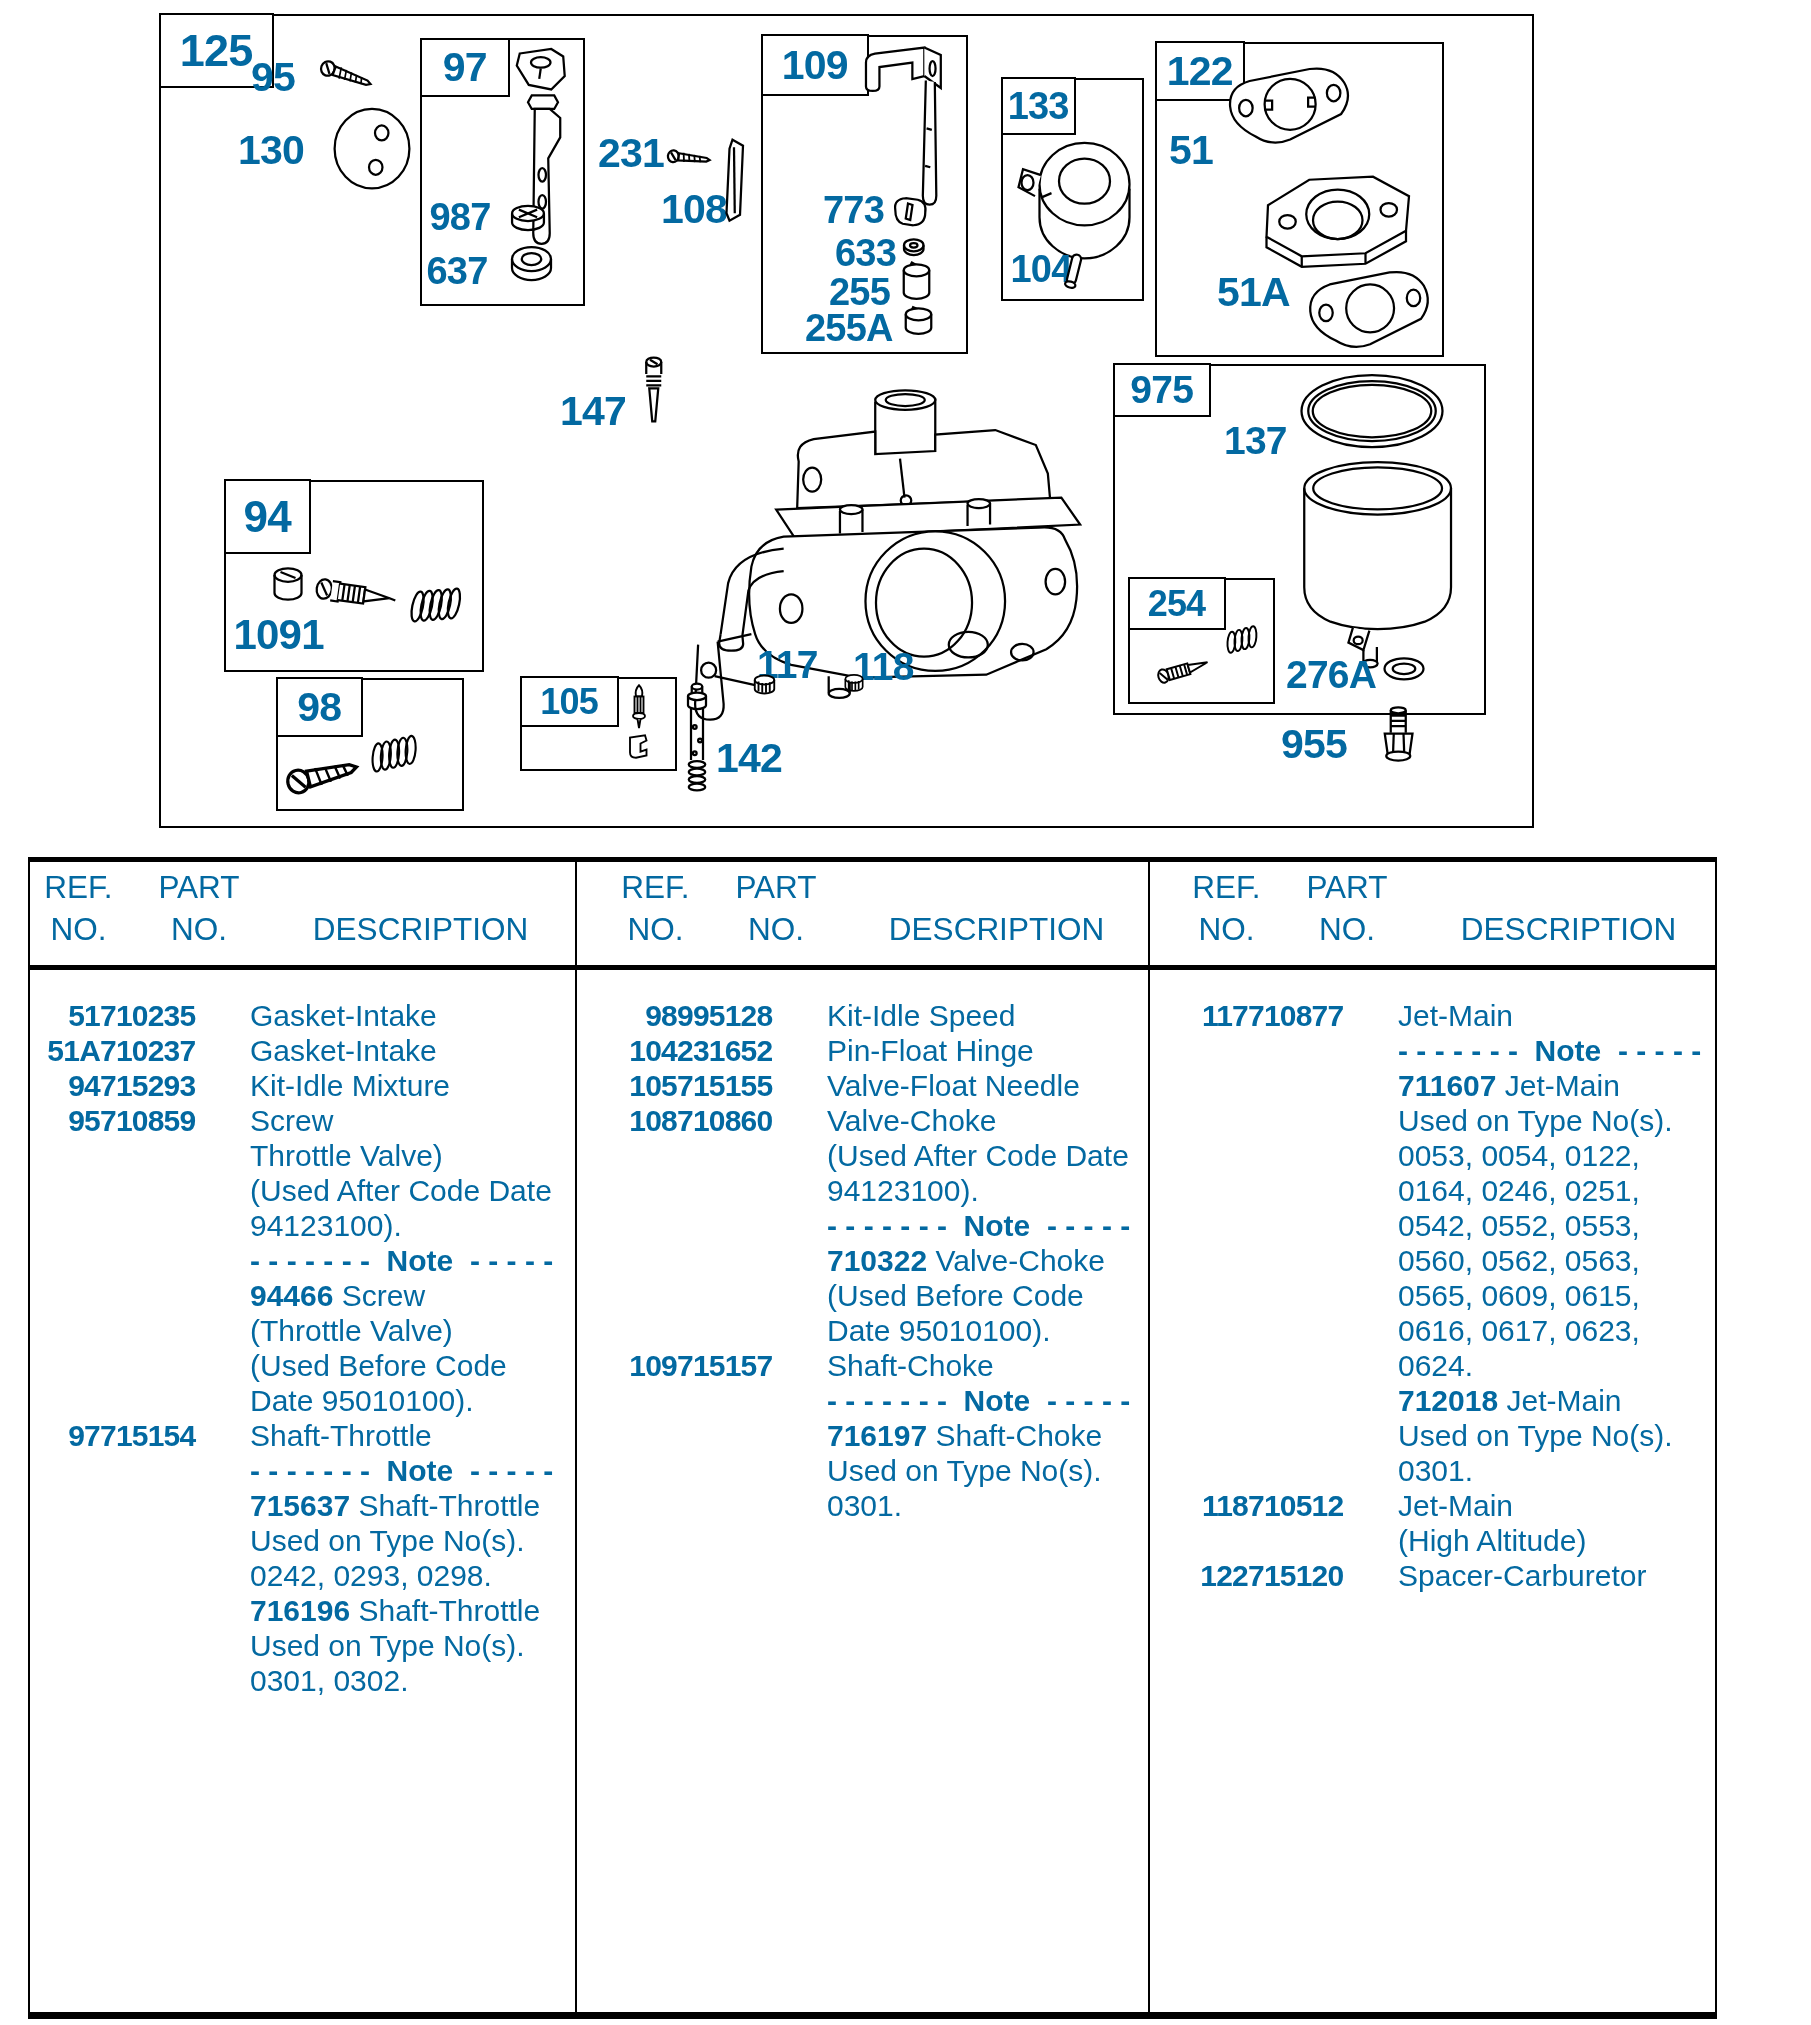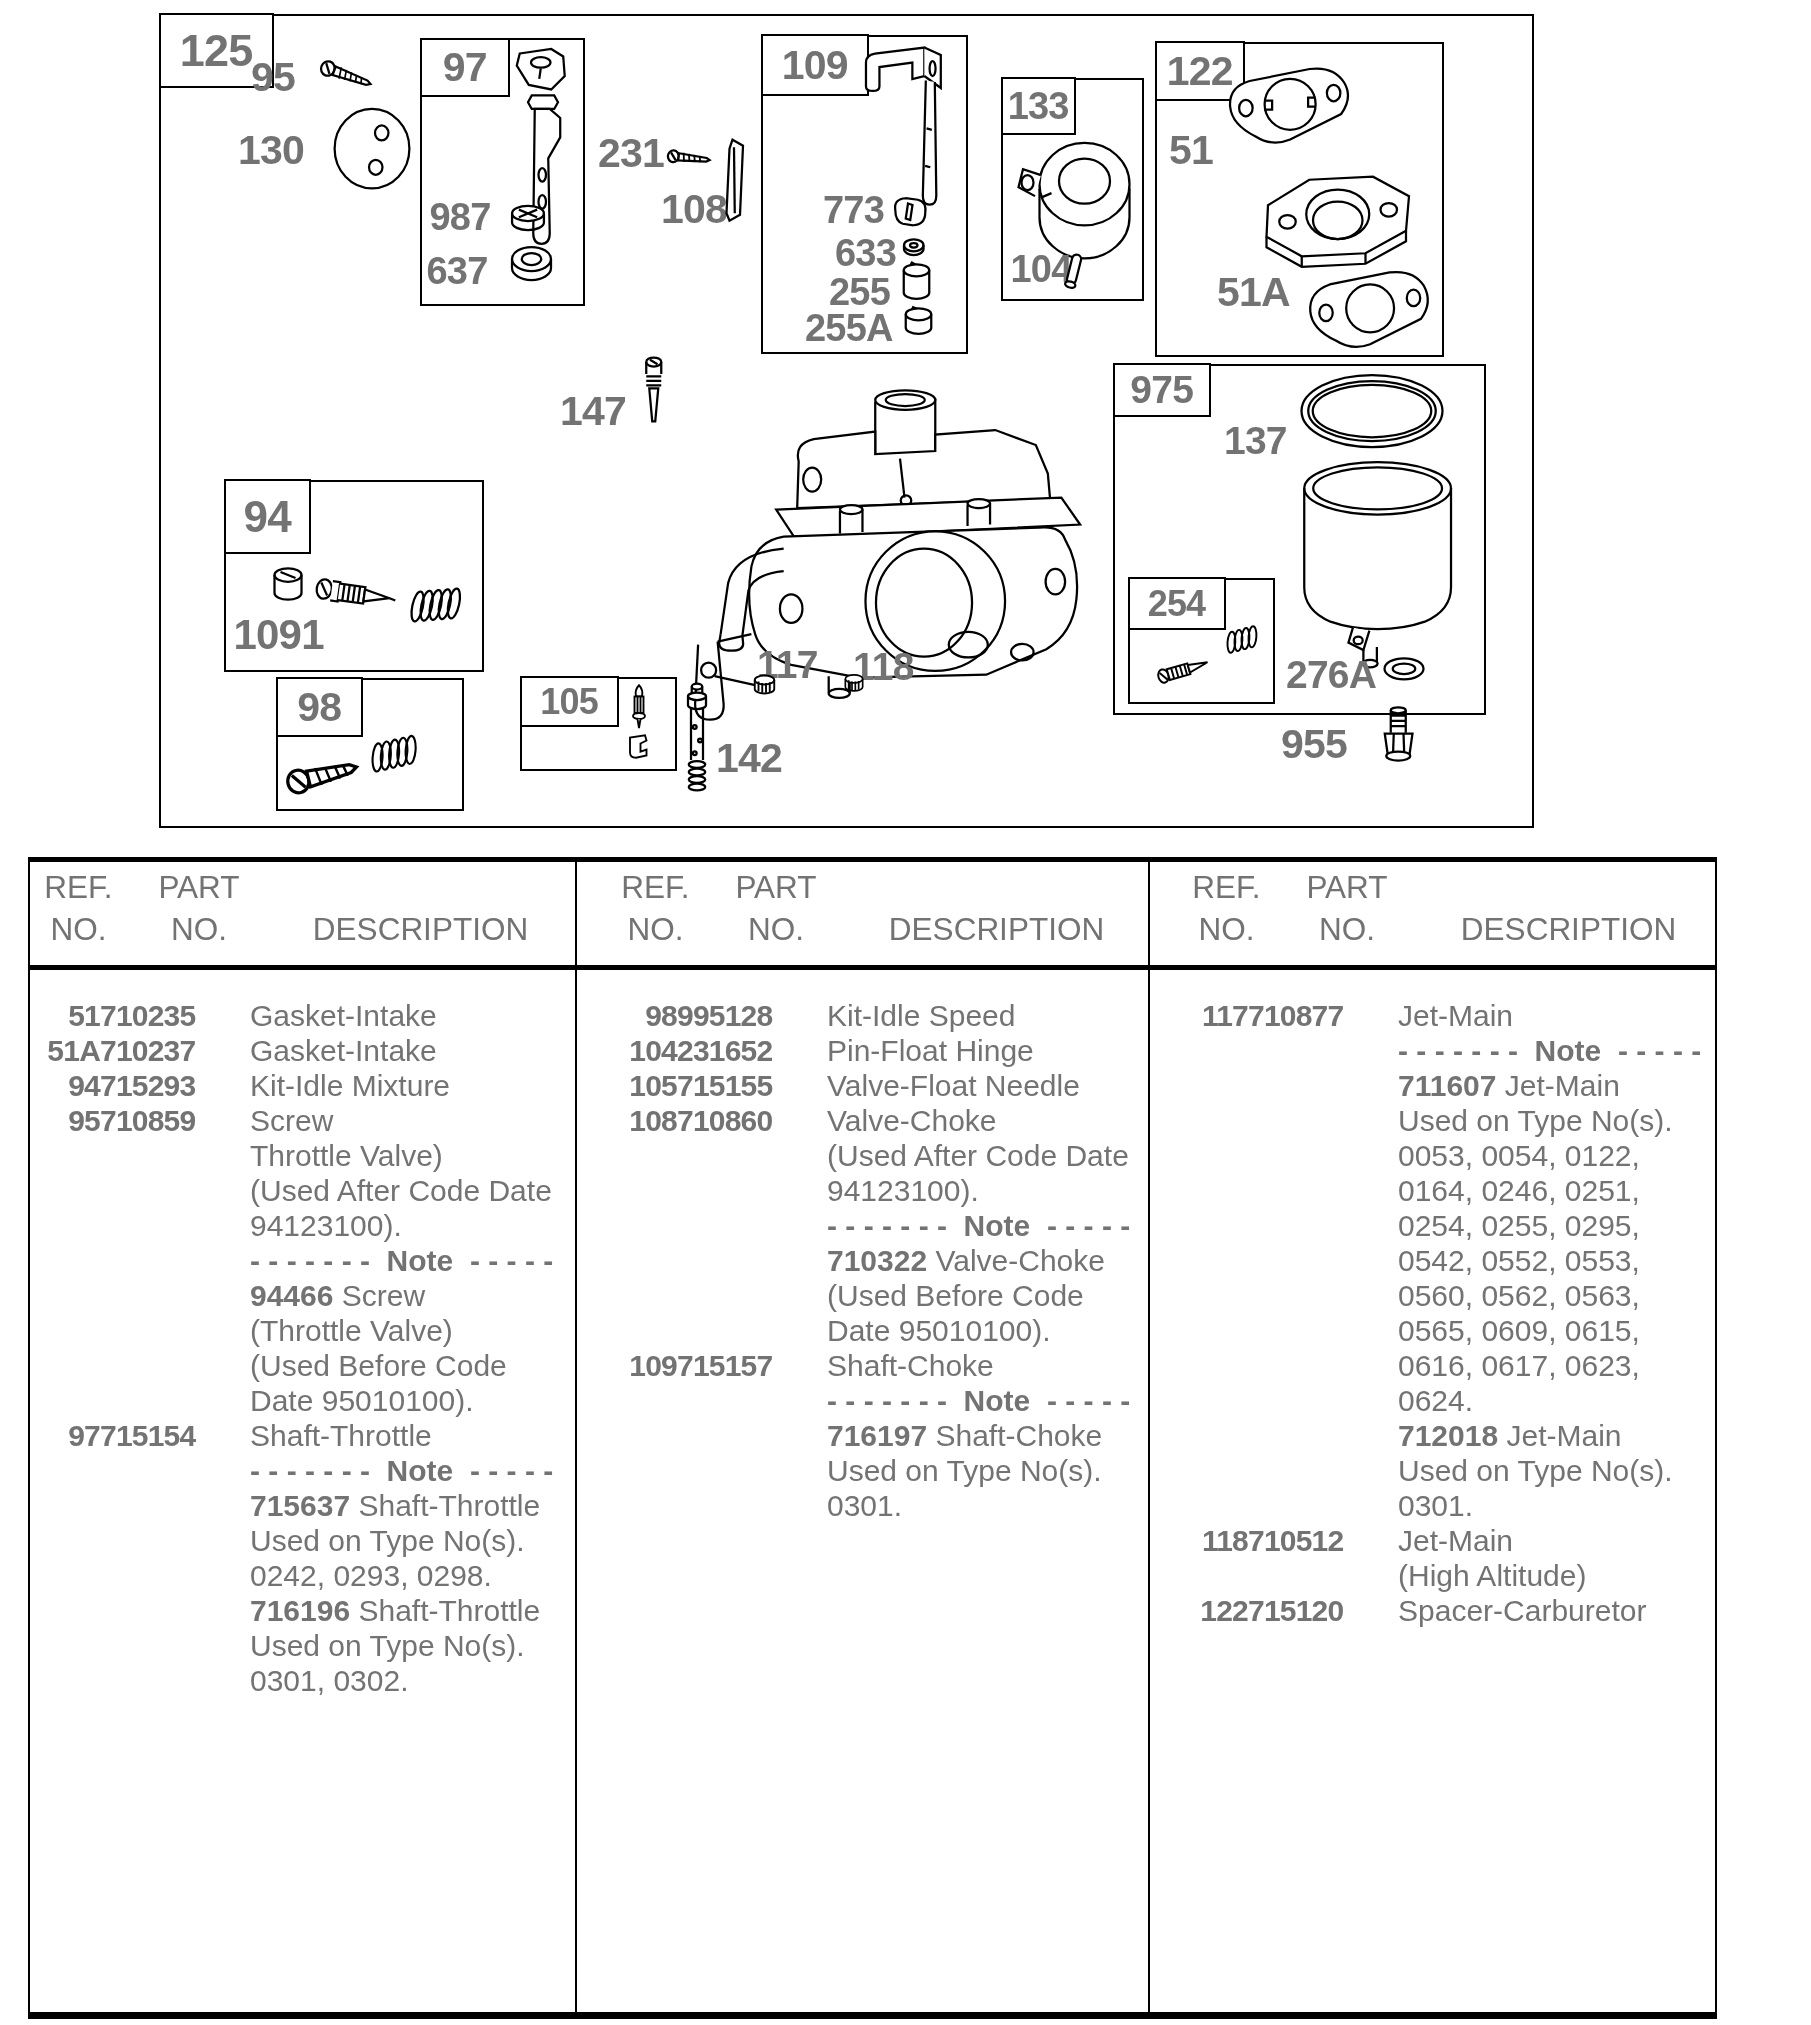--- a/index.html
+++ b/index.html
@@ -1,17 +1,17 @@
 <!DOCTYPE html>
 <html style="font-size:12px"><head>
 <meta charset="utf-8">
 <style>
   html,body{margin:0;padding:0;background:#fff;}
   #page{position:relative;width:1811px;height:2025px;background:#fff;
-        font-family:"Liberation Sans","DejaVu Sans",sans-serif;color:#737373;overflow:hidden;}
+        font-family:"Liberation Sans","DejaVu Sans",sans-serif;color:#0369a1;overflow:hidden;}
   
   #panel{position:absolute;left:159px;top:13.5px;width:1371px;height:810px;border:2.3px solid #000;}
   .pbox{position:absolute;border:2.3px solid #000;}
   .lbox{position:absolute;left:-2.3px;top:-2.3px;border:2.3px solid #000;background:#fff;
         display:flex;align-items:center;justify-content:center;font-weight:bold;letter-spacing:-0.8px;}
   .callout{position:absolute;font-weight:bold;letter-spacing:-0.8px;white-space:nowrap;}
   .ic{position:absolute;}
   .ic svg{overflow:visible;display:block;}
   
   .tline{position:absolute;background:#000;}
@@ -580,21 +580,20 @@
       <div class="pline"><span class="pl-ref"></span><span class="pl-part"></span><span class="pl-desc">Used on Type No(s).</span></div>
       <div class="pline"><span class="pl-ref"></span><span class="pl-part"></span><span class="pl-desc">0301.</span></div>
     </div>
   <div class="pcol" style="left:1178px;top:998px;">
       <div class="pline"><span class="pl-ref">117</span><span class="pl-part">710877</span><span class="pl-desc">Jet-Main</span></div>
       <div class="pline"><span class="pl-ref"></span><span class="pl-part"></span><span class="pl-desc note">- - - - - - -  Note  - - - - -</span></div>
       <div class="pline"><span class="pl-ref"></span><span class="pl-part"></span><span class="pl-desc"><b>711607 </b>Jet-Main</span></div>
       <div class="pline"><span class="pl-ref"></span><span class="pl-part"></span><span class="pl-desc">Used on Type No(s).</span></div>
       <div class="pline"><span class="pl-ref"></span><span class="pl-part"></span><span class="pl-desc">0053, 0054, 0122,</span></div>
       <div class="pline"><span class="pl-ref"></span><span class="pl-part"></span><span class="pl-desc">0164, 0246, 0251,</span></div>
-      <div class="pline"><span class="pl-ref"></span><span class="pl-part"></span><span class="pl-desc">0254, 0255, 0295,</span></div>
       <div class="pline"><span class="pl-ref"></span><span class="pl-part"></span><span class="pl-desc">0542, 0552, 0553,</span></div>
       <div class="pline"><span class="pl-ref"></span><span class="pl-part"></span><span class="pl-desc">0560, 0562, 0563,</span></div>
       <div class="pline"><span class="pl-ref"></span><span class="pl-part"></span><span class="pl-desc">0565, 0609, 0615,</span></div>
       <div class="pline"><span class="pl-ref"></span><span class="pl-part"></span><span class="pl-desc">0616, 0617, 0623,</span></div>
       <div class="pline"><span class="pl-ref"></span><span class="pl-part"></span><span class="pl-desc">0624.</span></div>
       <div class="pline"><span class="pl-ref"></span><span class="pl-part"></span><span class="pl-desc"><b>712018 </b>Jet-Main</span></div>
       <div class="pline"><span class="pl-ref"></span><span class="pl-part"></span><span class="pl-desc">Used on Type No(s).</span></div>
       <div class="pline"><span class="pl-ref"></span><span class="pl-part"></span><span class="pl-desc">0301.</span></div>
       <div class="pline"><span class="pl-ref">118</span><span class="pl-part">710512</span><span class="pl-desc">Jet-Main</span></div>
       <div class="pline"><span class="pl-ref"></span><span class="pl-part"></span><span class="pl-desc">(High Altitude)</span></div>

